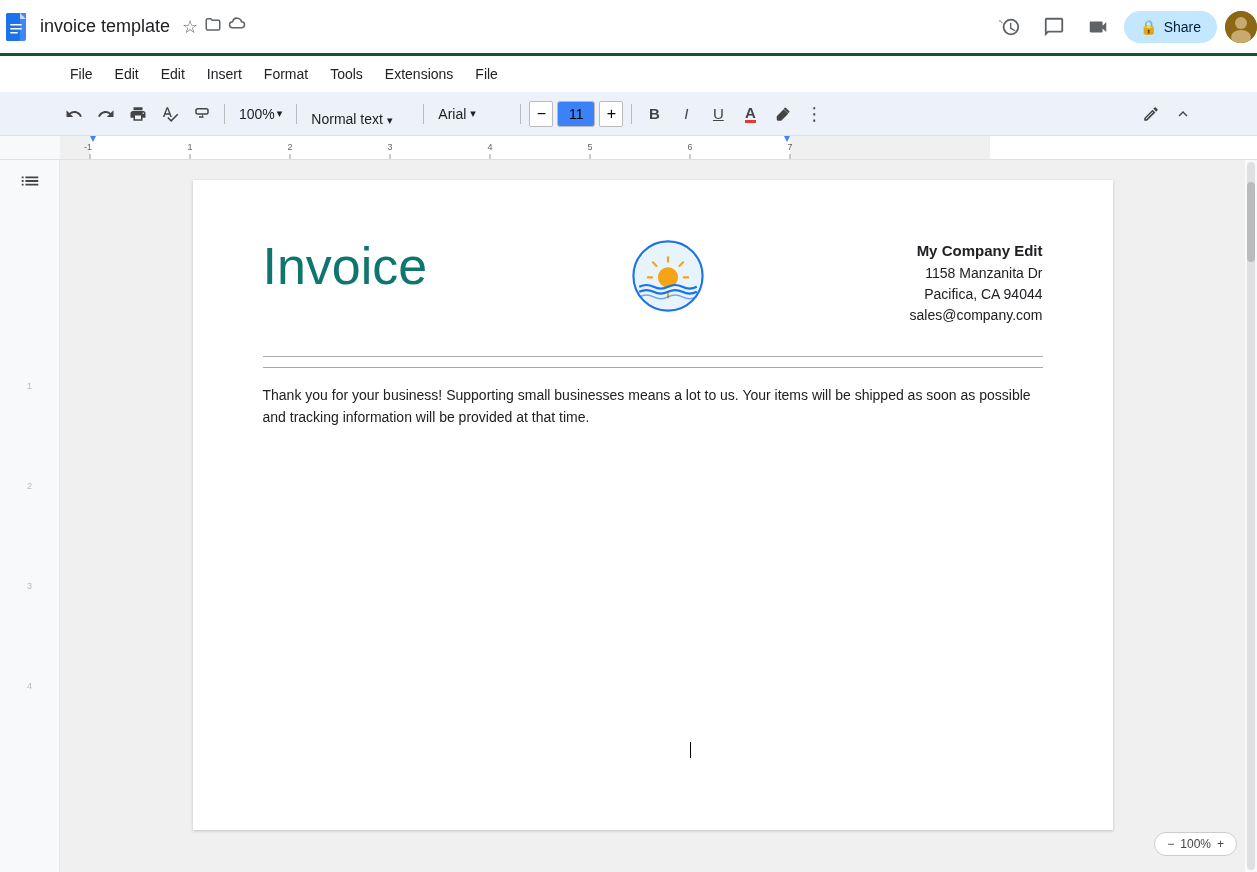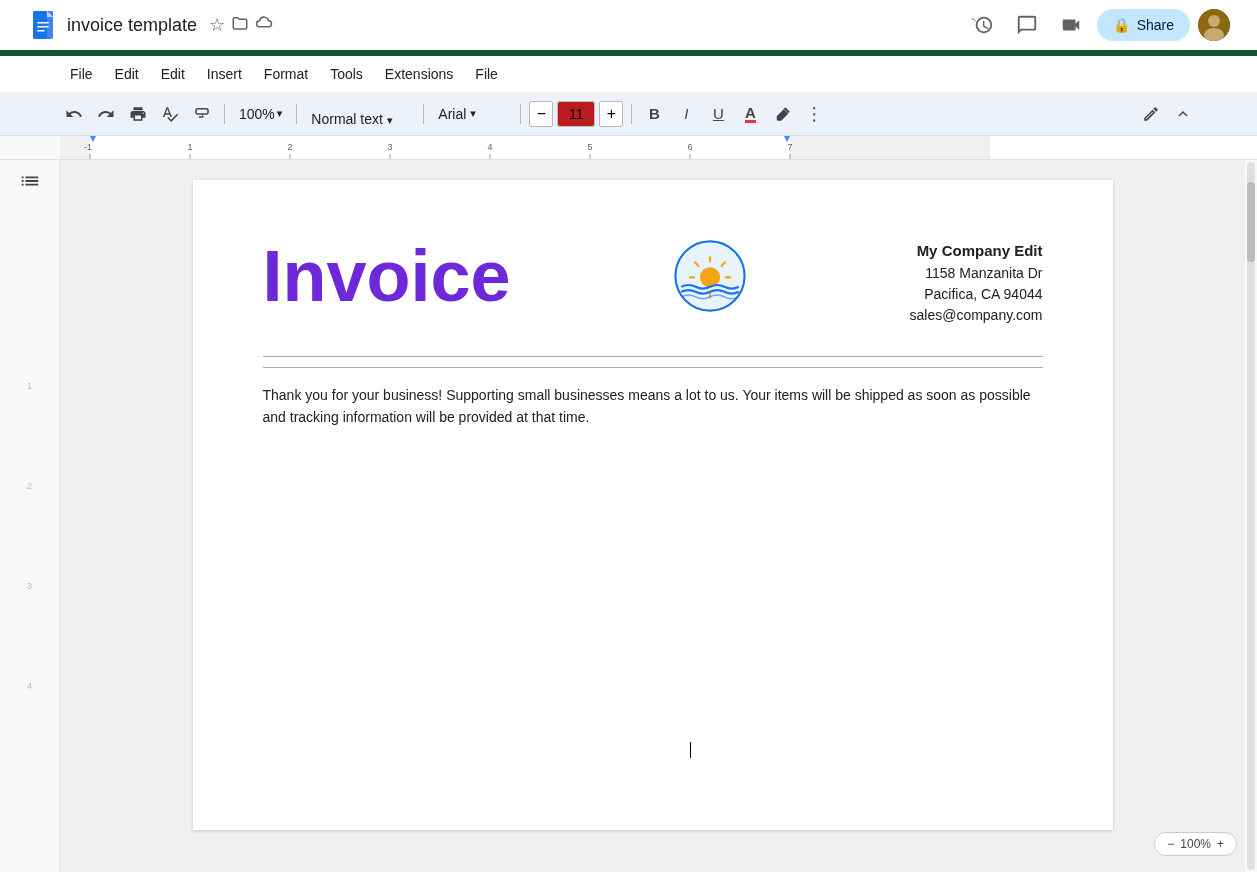--- a/index.html
+++ b/index.html
@@ -3,23 +3,23 @@
   <meta charset="utf-8">
   <style>
     * { box-sizing: border-box; margin: 0; padding: 0; }
     body { font-family: Arial, sans-serif; background: #f0f0f0; overflow: hidden; height: 872px; width: 1257px; }
 
     
     .top-bar {
       display: flex;
       align-items: center;
       background: #fff;
-      padding: 6px 27px;
+      padding: 6px 0;
       height: 56px;
-      border-bottom: 6px solid #14532d;
+      border-bottom: 3px solid #14532d;
       gap: 8px;
     }
     .doc-title {
       font-size: 18px;
       color: #202124;
       font-weight: 400;
       margin-right: 4px;
     }
     .title-icons {
       display: flex;
@@ -131,21 +131,21 @@
       color: #202124;
       height: 30px;
     }
     .tb-input {
       width: 38px;
       height: 26px;
       border: 1px solid #bbb;
       border-radius: 3px;
       text-align: center;
       font-size: 14px;
-      background: #b91c1c;
+      background: #3b82f6;
     }
     .font-size-btn {
       width: 24px;
       height: 26px;
       border: 1px solid #bbb;
       background: #fff;
       cursor: pointer;
       font-size: 16px;
       display: flex;
       align-items: center;
@@ -225,23 +225,23 @@
     }
 
     
     .invoice-header {
       display: flex;
       align-items: flex-start;
       justify-content: space-between;
       margin-bottom: 30px;
     }
     .invoice-title {
-      font-size: 72px;
-      font-weight: 700;
-      color: #6d28d9;
+      font-size: 52px;
+      font-weight: 400;
+      color: #0f766e;
       font-family: Arial, sans-serif;
       line-height: 1;
     }
     .logo-area {
       display: flex;
       align-items: center;
       justify-content: center;
       margin-top: 0;
     }
     .company-info {

